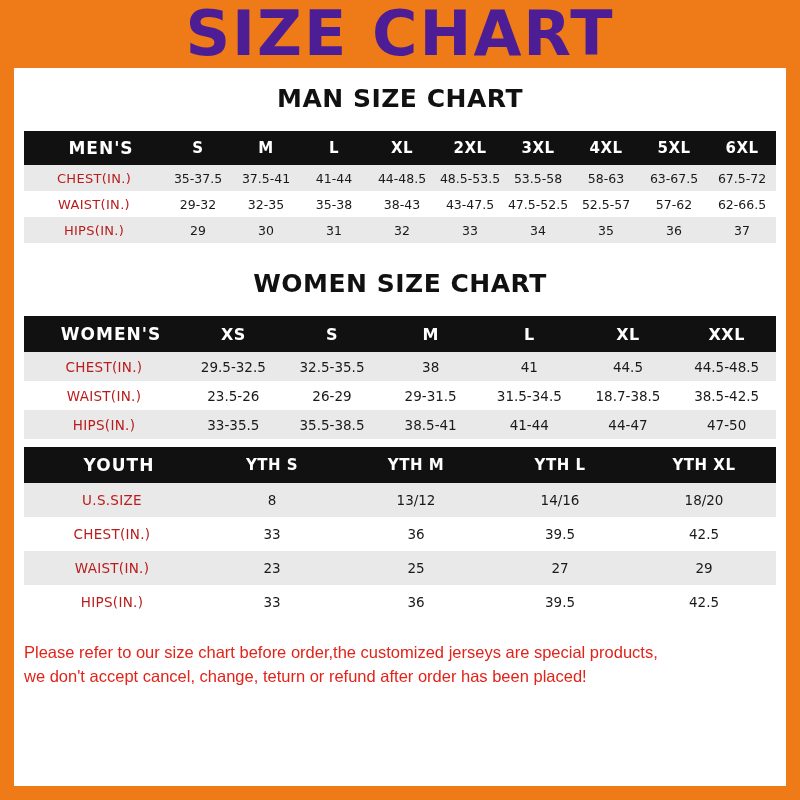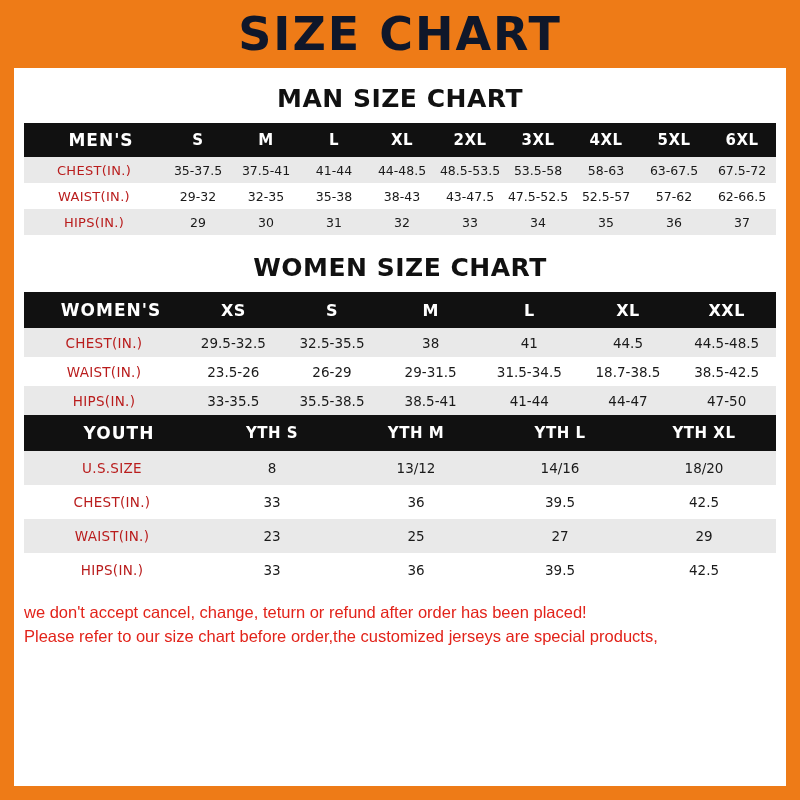--- a/index.html
+++ b/index.html
@@ -28,30 +28,31 @@
     background: #ee7b17;
     height: 68px;
     display: flex;
     align-items: center;
     justify-content: center;
     margin: 0 -14px;
   }
   .banner-title {
     font-family: "DejaVu Sans", sans-serif;
     font-weight: bold;
-    font-size: 46px;
+    font-size: 62px;
     letter-spacing: 2px;
-    color: #0f172a;
+    color: #4c1d95;
     line-height: 1;
   }
   .content {
     padding: 0 10px;
     flex: 1;
     display: flex;
     flex-direction: column;
+    gap: 8px;
   }
   .section-title {
     text-align: center;
     font-family: "DejaVu Sans", sans-serif;
     font-weight: bold;
     font-size: 25px;
     color: #111111;
     letter-spacing: 0.5px;
   }
   .t1 { margin-top: 16px; margin-bottom: 10px; }
@@ -301,20 +302,20 @@
           <td class="rowlab">HIPS(IN.)</td>
           <td>33</td>
           <td>36</td>
           <td>39.5</td>
           <td>42.5</td>
         </tr>
       </tbody>
     </table>
 
     <div class="footnote">
+      <span class="line">Please refer to our size chart before order,the customized jerseys are special products,</span>
       <span class="line">we don't accept cancel, change, teturn or refund after order has been placed!</span>
-      <span class="line">Please refer to our size chart before order,the customized jerseys are special products,</span>
     </div>
 
   </div>
 
   <div class="bottom-bar"></div>
 </div>
 
 </body></html>

